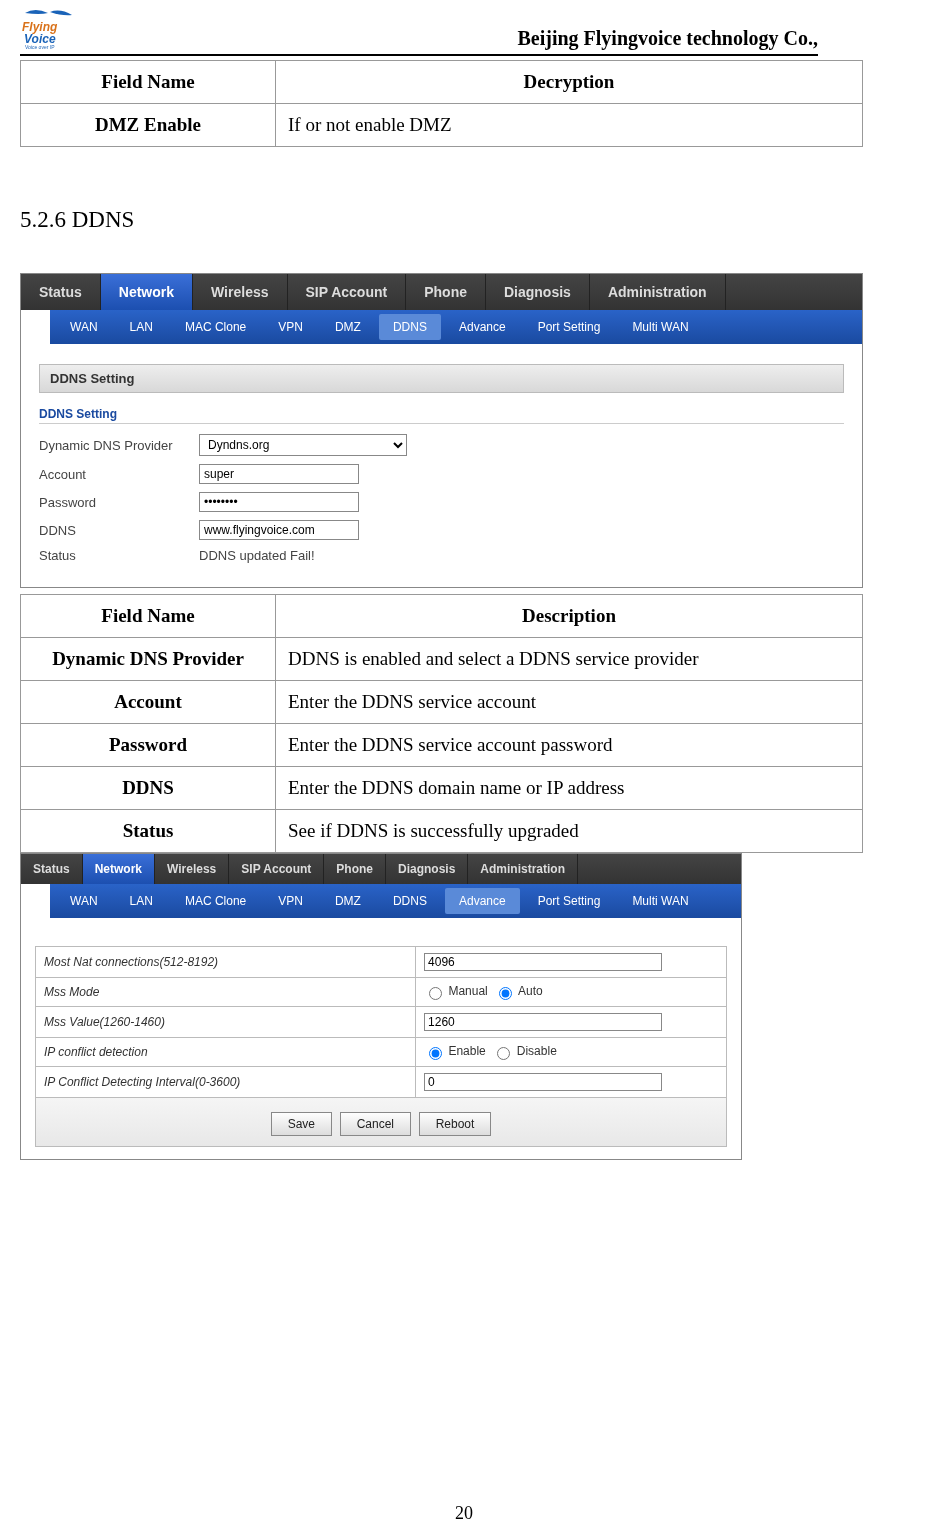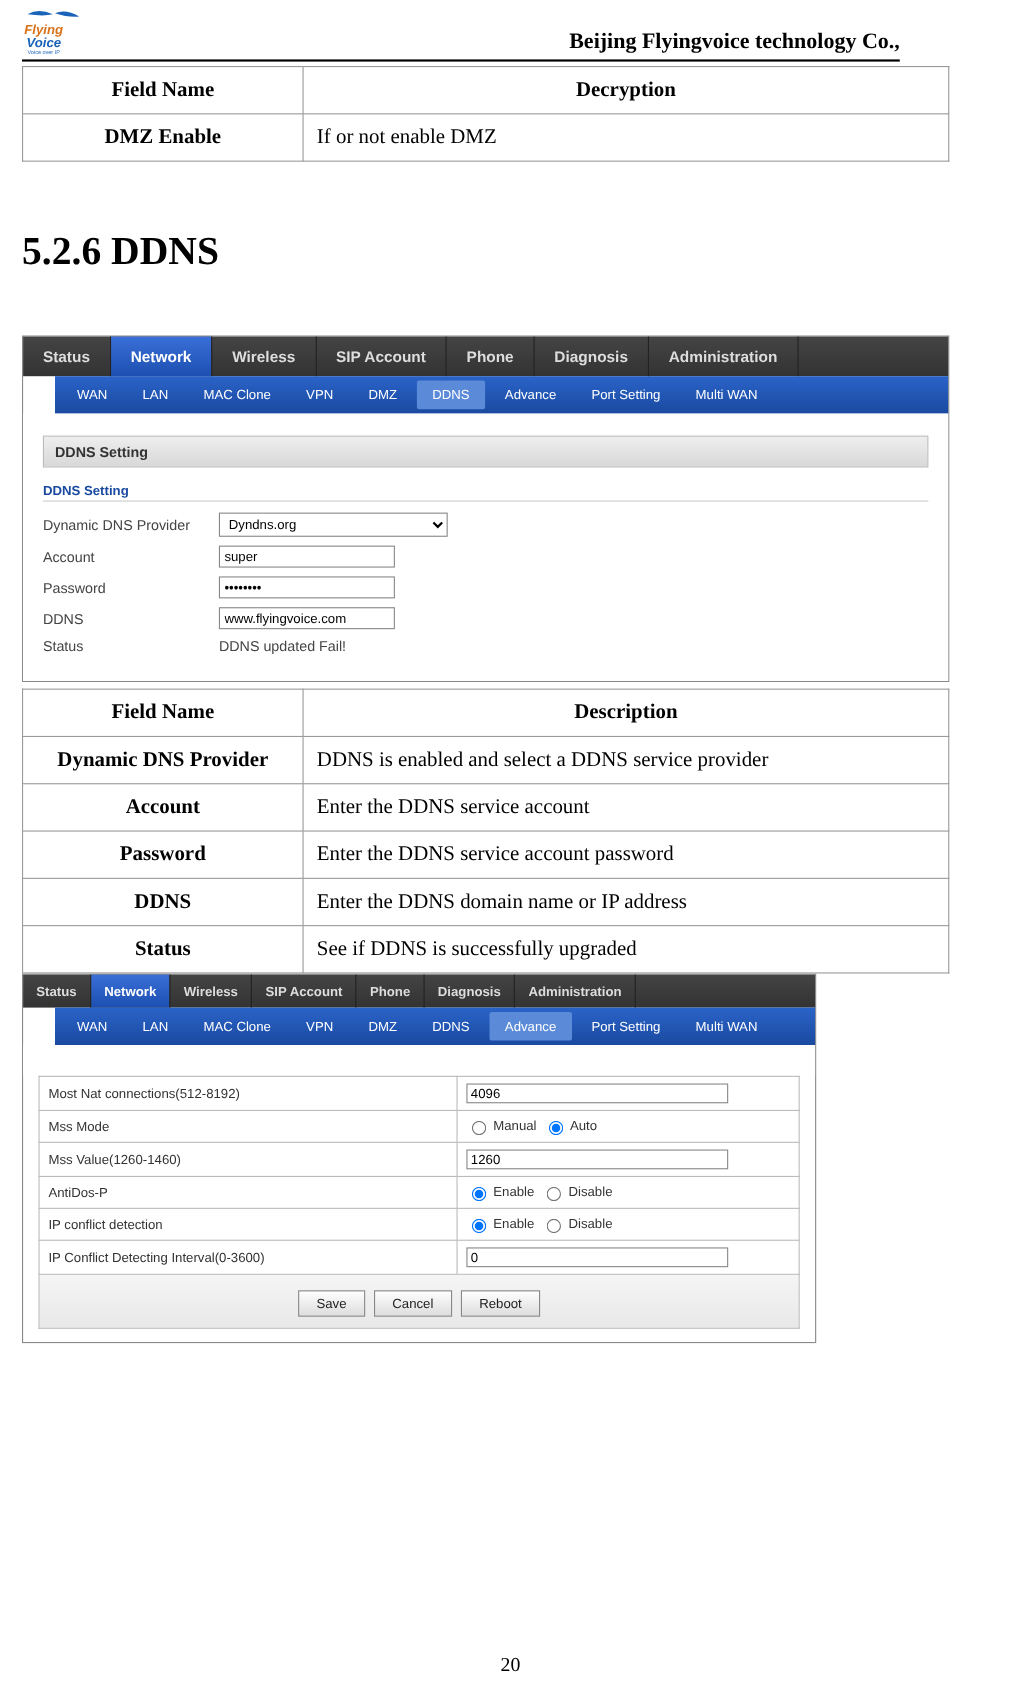--- a/index.html
+++ b/index.html
@@ -47,23 +47,23 @@
   table.doc-table .fcol {
     width: 230px;
     text-align: center;
     font-weight: bold;
   }
   table.doc-table .hrow td {
     font-weight: bold;
     text-align: center;
   }
   h2.sec {
-    font-size: 36px;
-    font-weight: bold;
-    margin: 60px 0 56px 0;
+    font-size: 23px;
+    font-weight: normal;
+    margin: 60px 0 40px 0;
   }
   h2.sec2 {
     font-size: 26px;
     font-weight: bold;
     margin: 30px 0 20px 0;
   }
 
   
   .ui-panel {
     border: 1px solid #888;
@@ -162,21 +162,21 @@
   .adv-table {
     width: 100%;
     border-collapse: collapse;
     font-size: 12px;
     color: #333;
   }
   .adv-table td {
     border: 1px solid #bbb;
     padding: 6px 8px;
   }
-  .adv-table td:first-child { width: 55%; }
+  .adv-table td:first-child { width: 55%; font-style: italic; }
   .adv-input {
     font-family: inherit;
     font-size: 12px;
     padding: 1px 3px;
     border: 1px solid #888;
     width: 230px;
   }
   .btn-row {
     text-align: center;
     padding: 14px 0 10px 0;
@@ -357,27 +357,20 @@
             <td>
               <input type="radio" class="radio" style=""> <span>Manual</span>
               &nbsp;<input type="radio" class="radio" checked="" style=""> <span>Auto</span>
             </td>
           </tr>
           <tr>
             <td>Mss Value(1260-1460)</td>
             <td><input class="adv-input" type="text" value="1260" style=""></td>
           </tr>
           <tr>
-            <td>AntiDos-P</td>
-            <td>
-              <input type="radio" class="radio" checked="" style=""> <span>Enable</span>
-              &nbsp;<input type="radio" class="radio" style=""> <span>Disable</span>
-            </td>
-          </tr>
-          <tr>
             <td>IP conflict detection</td>
             <td>
               <input type="radio" class="radio" checked="" style=""> <span>Enable</span>
               &nbsp;<input type="radio" class="radio" style=""> <span>Disable</span>
             </td>
           </tr>
           <tr>
             <td>IP Conflict Detecting Interval(0-3600)</td>
             <td><input class="adv-input" type="text" value="0" style=""></td>
           </tr>

